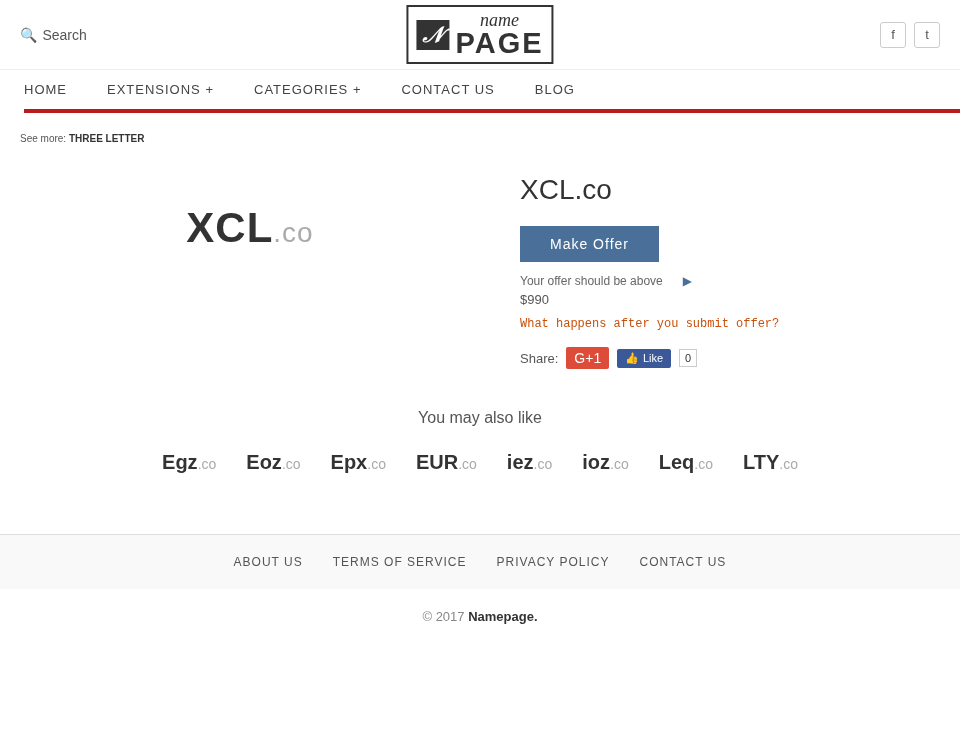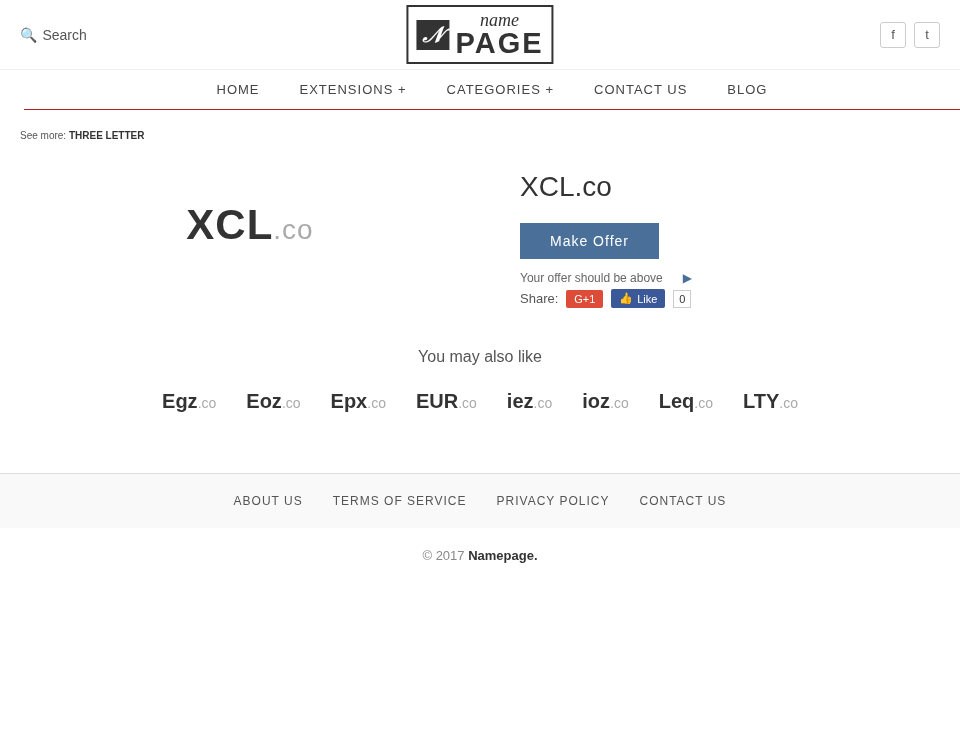--- a/index.html
+++ b/index.html
@@ -78,25 +78,24 @@
       align-items: center;
       justify-content: center;
       font-size: 13px;
       color: #555;
       cursor: pointer;
     }
 
     
     .nav {
       display: flex;
-      justify-content: center;
       align-items: center;
       gap: 40px;
       padding: 12px 0;
-      border-bottom: 1px solid #b91c1c;
+      border-bottom: 4px solid #b91c1c;
       background: #fff;
       margin-left: 24px;
     }
     .nav-item {
       font-size: 13px;
       letter-spacing: 1px;
       color: #444;
       cursor: pointer;
       text-transform: uppercase;
       font-weight: 500;
@@ -194,21 +193,21 @@
       align-items: center;
       gap: 8px;
       font-size: 13px;
       color: #555;
     }
     .gplus-btn {
       background: #dd4b39;
       color: #fff;
       border: none;
       padding: 3px 8px;
-      font-size: 11px;
+      font-size: 14px;
       cursor: pointer;
       border-radius: 2px;
     }
     .fb-like-btn {
       background: #3b5998;
       color: #fff;
       border: none;
       padding: 3px 8px;
       font-size: 11px;
       cursor: pointer;
@@ -331,21 +330,23 @@
 
     <div class="domain-info">
       <h1 class="domain-title">XCL.co</h1>
 
       <button class="make-offer-btn">Make Offer</button>
 
       <div class="offer-hint">
         <span>Your offer should be above</span>
         <span class="arrow">▶</span>
       </div>
-
+      <div class="offer-price">$990</div>
+
+      <div class="what-happens">What happens after you submit offer?</div>
 
       <div class="share-row">
         <span>Share:</span>
         <button class="gplus-btn">G+1</button>
         <button class="fb-like-btn">
           <span>👍</span>
           <span>Like</span>
         </button>
         <span class="fb-count">0</span>
       </div>

